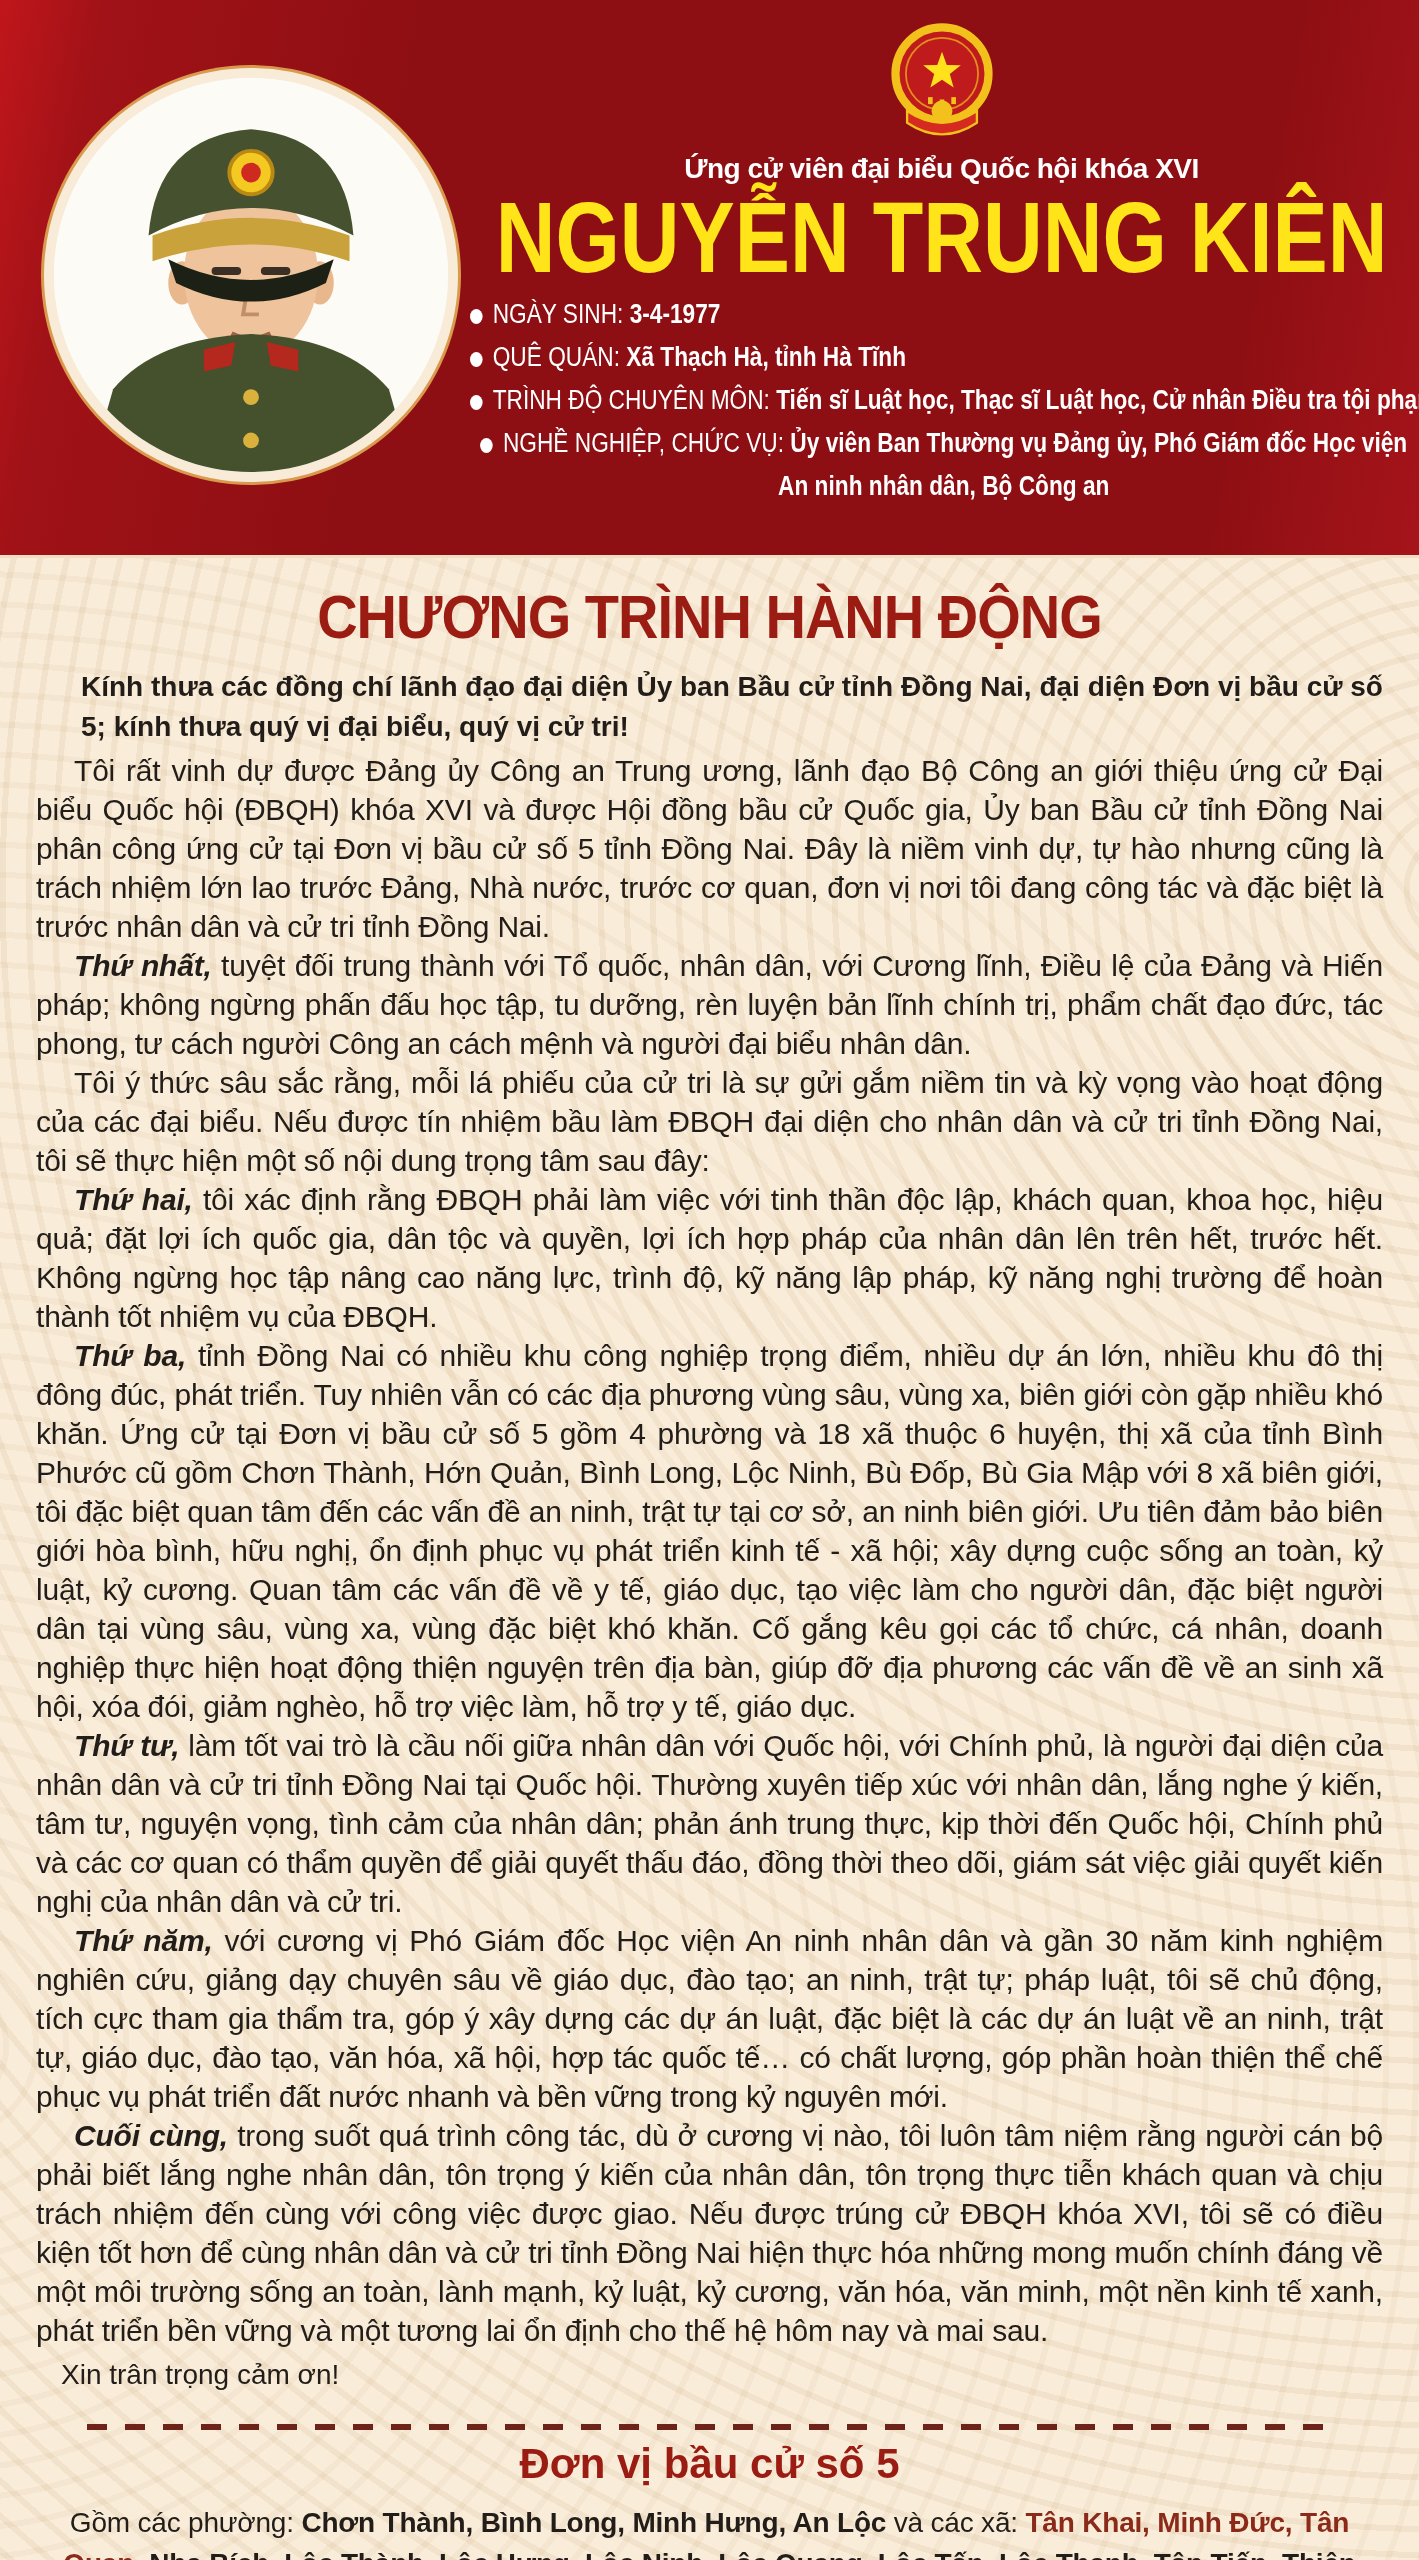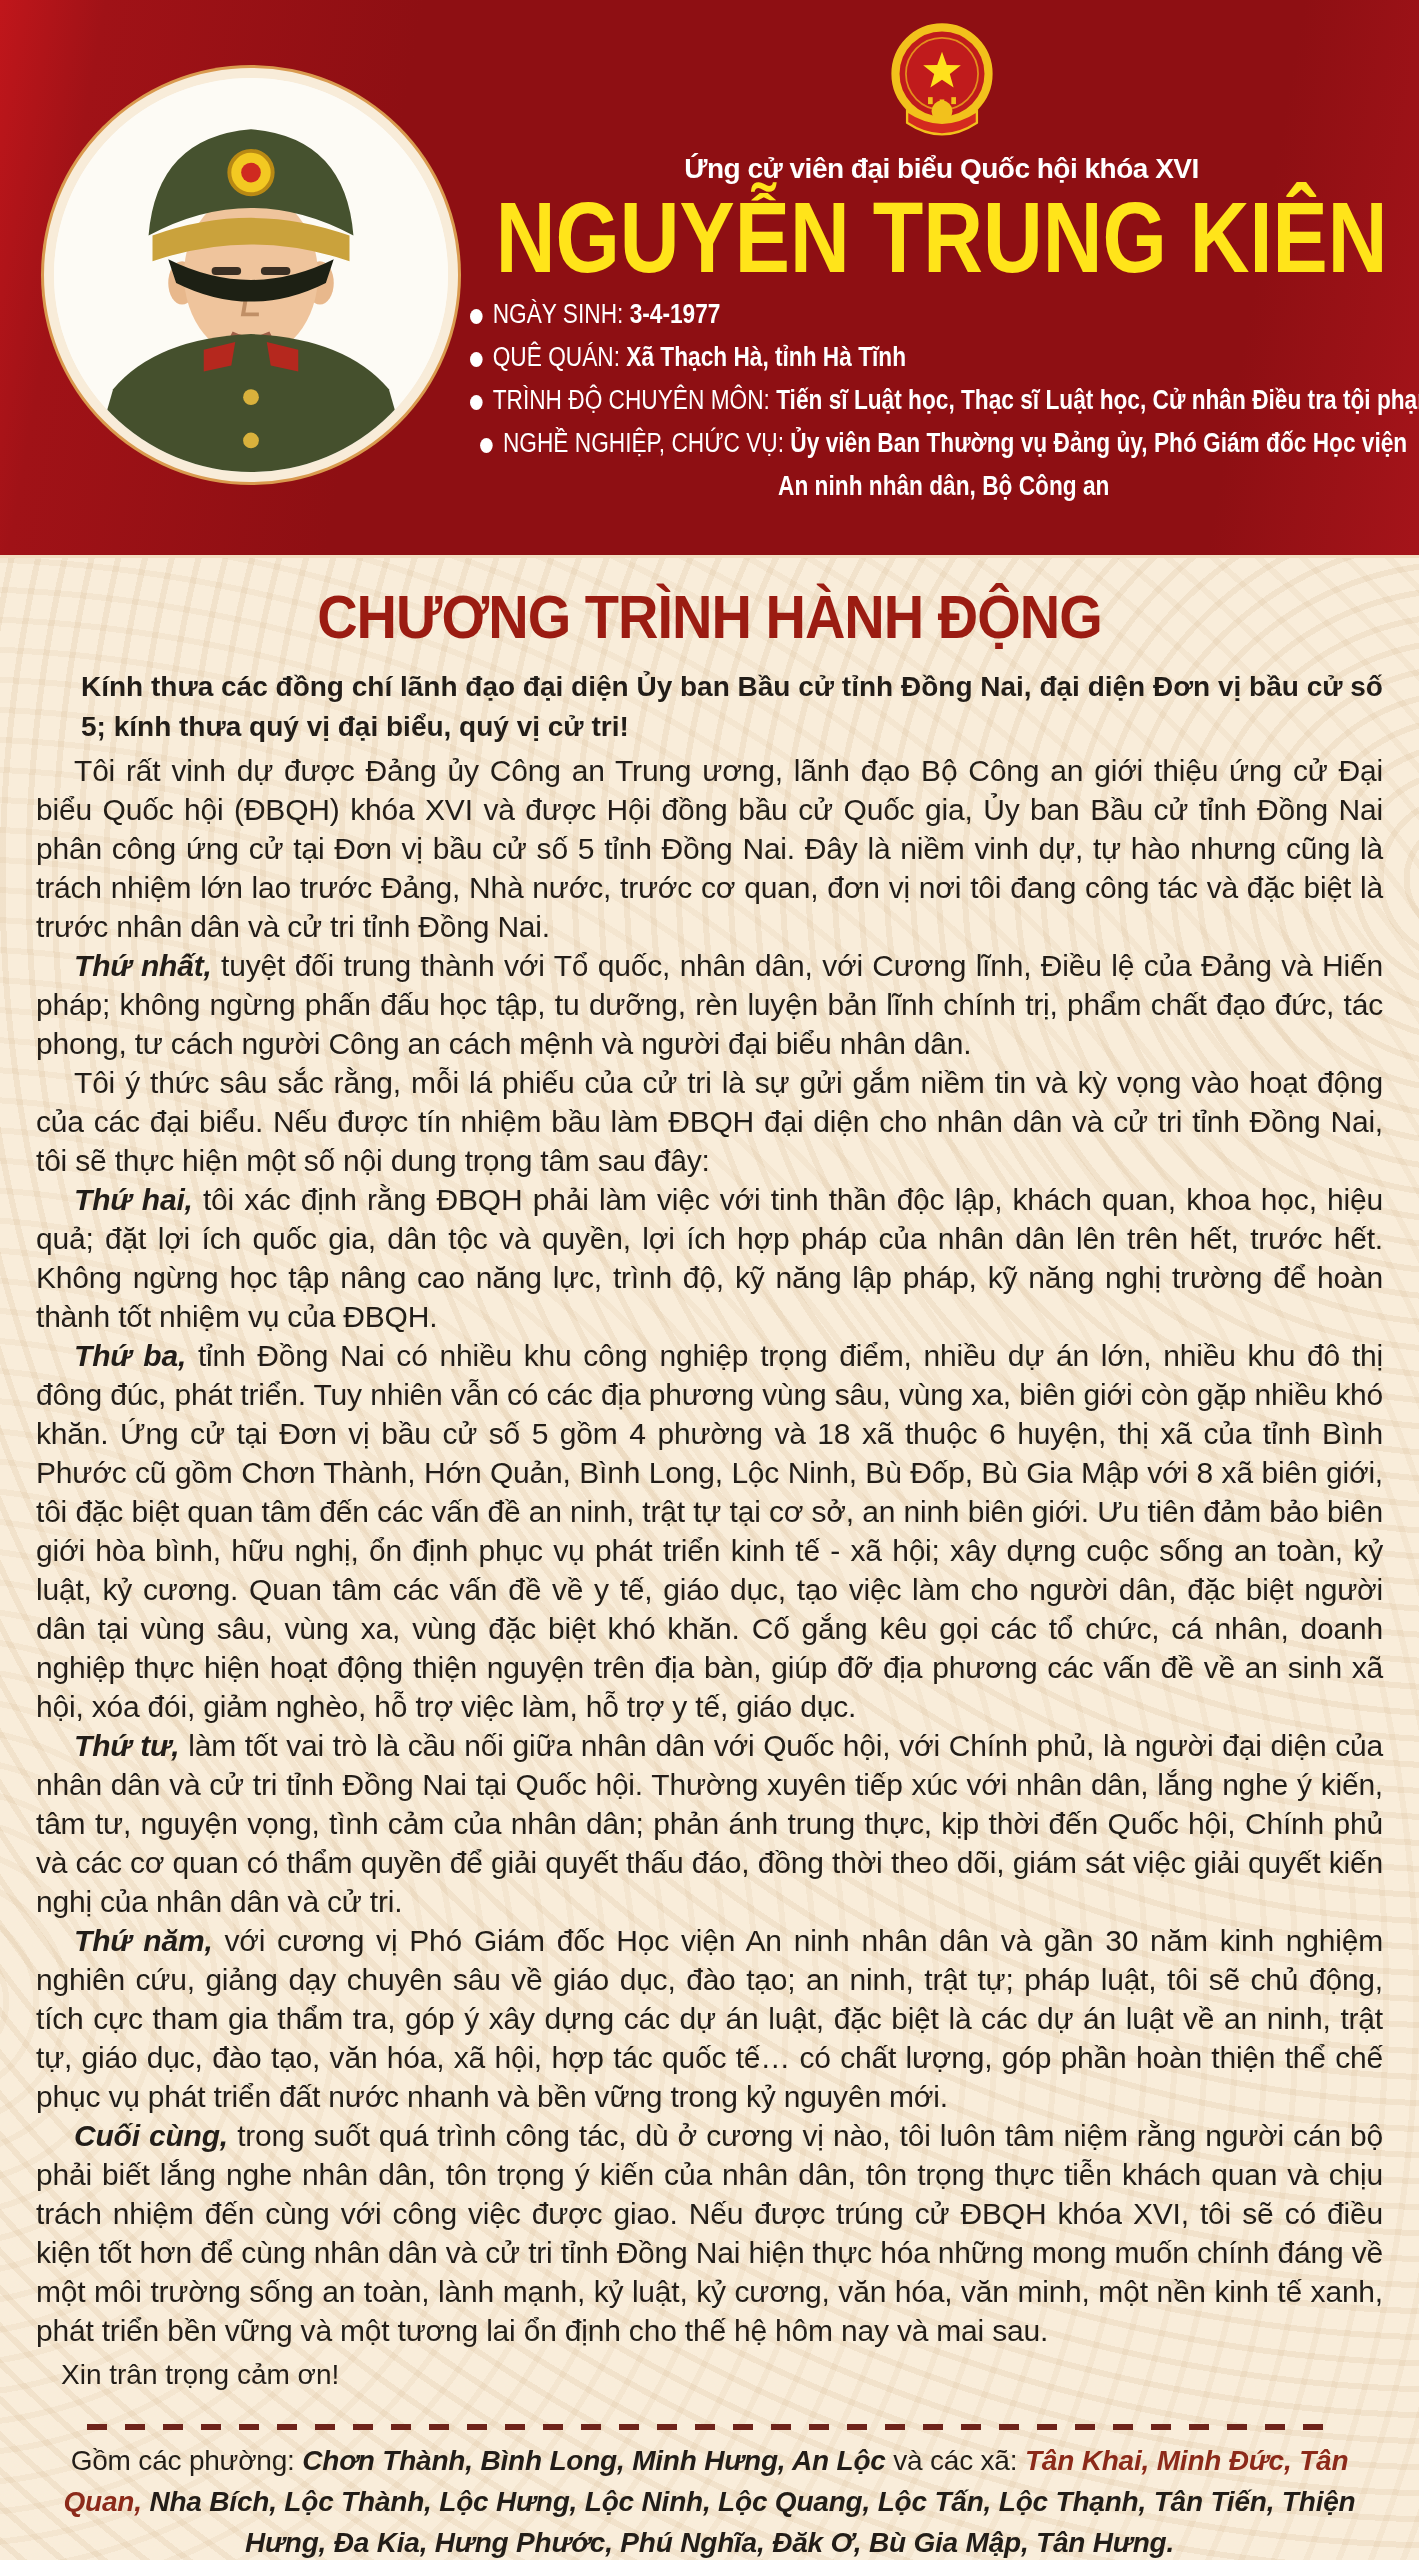--- a/index.html
+++ b/index.html
@@ -79,21 +79,21 @@
     width:1245px; height:6px; margin:28px auto 10px auto;
     background:repeating-linear-gradient(90deg, var(--divider-red,#6e231a) 0 20px, rgba(0,0,0,0) 20px 38px);
   }
   .unit-h{
     color:var(--heading-maroon,#9b1c12); font-size:42px; font-weight:700; margin:8px 0 14px 0;
   }
   .unit-desc{
     width:1345px; margin:0 auto; font-size:28px; line-height:41px; letter-spacing:-0.2px;
   }
   .unit-desc .plain{ font-weight:400; }
-  .bi{ font-weight:700; font-style:italic; }
+  .bi{ font-weight:700; }
   .bi.red{ color:var(--commune-red,#8c2a1a); }
   
   .ftr{
     flex:0 0 auto; height:106px; background:var(--footer-red,#c2202a);
     display:flex; align-items:center; justify-content:center; gap:24px; color:#fff;
   }
   .ftr-left{ text-align:center; }
   .ftr-label{ font-size:33px; font-weight:700; letter-spacing:2px; }
   .ftr-web{ font-size:26px; font-weight:400; margin-top:2px; }
   .ftr-sep{ width:3px; height:76px; background:rgba(255,255,255,.85); border-radius:2px; }
@@ -168,20 +168,21 @@
         <p class="para"><b class="lead">Thứ hai, </b>tôi xác định rằng ĐBQH phải làm việc với tinh thần độc lập, khách quan, khoa học, hiệu quả; đặt lợi ích quốc gia, dân tộc và quyền, lợi ích hợp pháp của nhân dân lên trên hết, trước hết. Không ngừng học tập nâng cao năng lực, trình độ, kỹ năng lập pháp, kỹ năng nghị trường để hoàn thành tốt nhiệm vụ của ĐBQH.</p>
         <p class="para"><b class="lead">Thứ ba, </b>tỉnh Đồng Nai có nhiều khu công nghiệp trọng điểm, nhiều dự án lớn, nhiều khu đô thị đông đúc, phát triển. Tuy nhiên vẫn có các địa phương vùng sâu, vùng xa, biên giới còn gặp nhiều khó khăn. Ứng cử tại Đơn vị bầu cử số 5 gồm 4 phường và 18 xã thuộc 6 huyện, thị xã của tỉnh Bình Phước cũ gồm Chơn Thành, Hớn Quản, Bình Long, Lộc Ninh, Bù Đốp, Bù Gia Mập với 8 xã biên giới, tôi đặc biệt quan tâm đến các vấn đề an ninh, trật tự tại cơ sở, an ninh biên giới. Ưu tiên đảm bảo biên giới hòa bình, hữu nghị, ổn định phục vụ phát triển kinh tế - xã hội; xây dựng cuộc sống an toàn, kỷ luật, kỷ cương. Quan tâm các vấn đề về y tế, giáo dục, tạo việc làm cho người dân, đặc biệt người dân tại vùng sâu, vùng xa, vùng đặc biệt khó khăn. Cố gắng kêu gọi các tổ chức, cá nhân, doanh nghiệp thực hiện hoạt động thiện nguyện trên địa bàn, giúp đỡ địa phương các vấn đề về an sinh xã hội, xóa đói, giảm nghèo, hỗ trợ việc làm, hỗ trợ y tế, giáo dục.</p>
         <p class="para"><b class="lead">Thứ tư, </b>làm tốt vai trò là cầu nối giữa nhân dân với Quốc hội, với Chính phủ, là người đại diện của nhân dân và cử tri tỉnh Đồng Nai tại Quốc hội. Thường xuyên tiếp xúc với nhân dân, lắng nghe ý kiến, tâm tư, nguyện vọng, tình cảm của nhân dân; phản ánh trung thực, kịp thời đến Quốc hội, Chính phủ và các cơ quan có thẩm quyền để giải quyết thấu đáo, đồng thời theo dõi, giám sát việc giải quyết kiến nghị của nhân dân và cử tri.</p>
         <p class="para"><b class="lead">Thứ năm, </b>với cương vị Phó Giám đốc Học viện An ninh nhân dân và gần 30 năm kinh nghiệm nghiên cứu, giảng dạy chuyên sâu về giáo dục, đào tạo; an ninh, trật tự; pháp luật, tôi sẽ chủ động, tích cực tham gia thẩm tra, góp ý xây dựng các dự án luật, đặc biệt là các dự án luật về an ninh, trật tự, giáo dục, đào tạo, văn hóa, xã hội, hợp tác quốc tế… có chất lượng, góp phần hoàn thiện thể chế phục vụ phát triển đất nước nhanh và bền vững trong kỷ nguyên mới.</p>
         <p class="para"><b class="lead">Cuối cùng, </b>trong suốt quá trình công tác, dù ở cương vị nào, tôi luôn tâm niệm rằng người cán bộ phải biết lắng nghe nhân dân, tôn trọng ý kiến của nhân dân, tôn trọng thực tiễn khách quan và chịu trách nhiệm đến cùng với công việc được giao. Nếu được trúng cử ĐBQH khóa XVI, tôi sẽ có điều kiện tốt hơn để cùng nhân dân và cử tri tỉnh Đồng Nai hiện thực hóa những mong muốn chính đáng về một môi trường sống an toàn, lành mạnh, kỷ luật, kỷ cương, văn hóa, văn minh, một nền kinh tế xanh, phát triển bền vững và một tương lai ổn định cho thế hệ hôm nay và mai sau.</p>
       </div>
     <p class="closing">Xin trân trọng cảm ơn!</p>
 
     <section class="unit">
       <div class="dash"></div>
+      <h3 class="unit-h">Đơn vị bầu cử số 5</h3>
       <p class="unit-desc">
         <span class="plain">Gồm các phường:</span>
         <b class="bi">Chơn Thành, Bình Long, Minh Hưng, An Lộc</b>
         <span class="plain">và các xã:</span>
         <b class="bi red">Tân Khai, Minh Đức, Tân Quan,</b>
         <b class="bi">Nha Bích, Lộc Thành, Lộc Hưng, Lộc Ninh, Lộc Quang, Lộc Tấn, Lộc Thạnh, Tân Tiến, Thiện Hưng, Đa Kia, Hưng Phước, Phú Nghĩa, Đăk Ơ, Bù Gia Mập, Tân Hưng.</b>
       </p>
     </section>
   </main>
 

